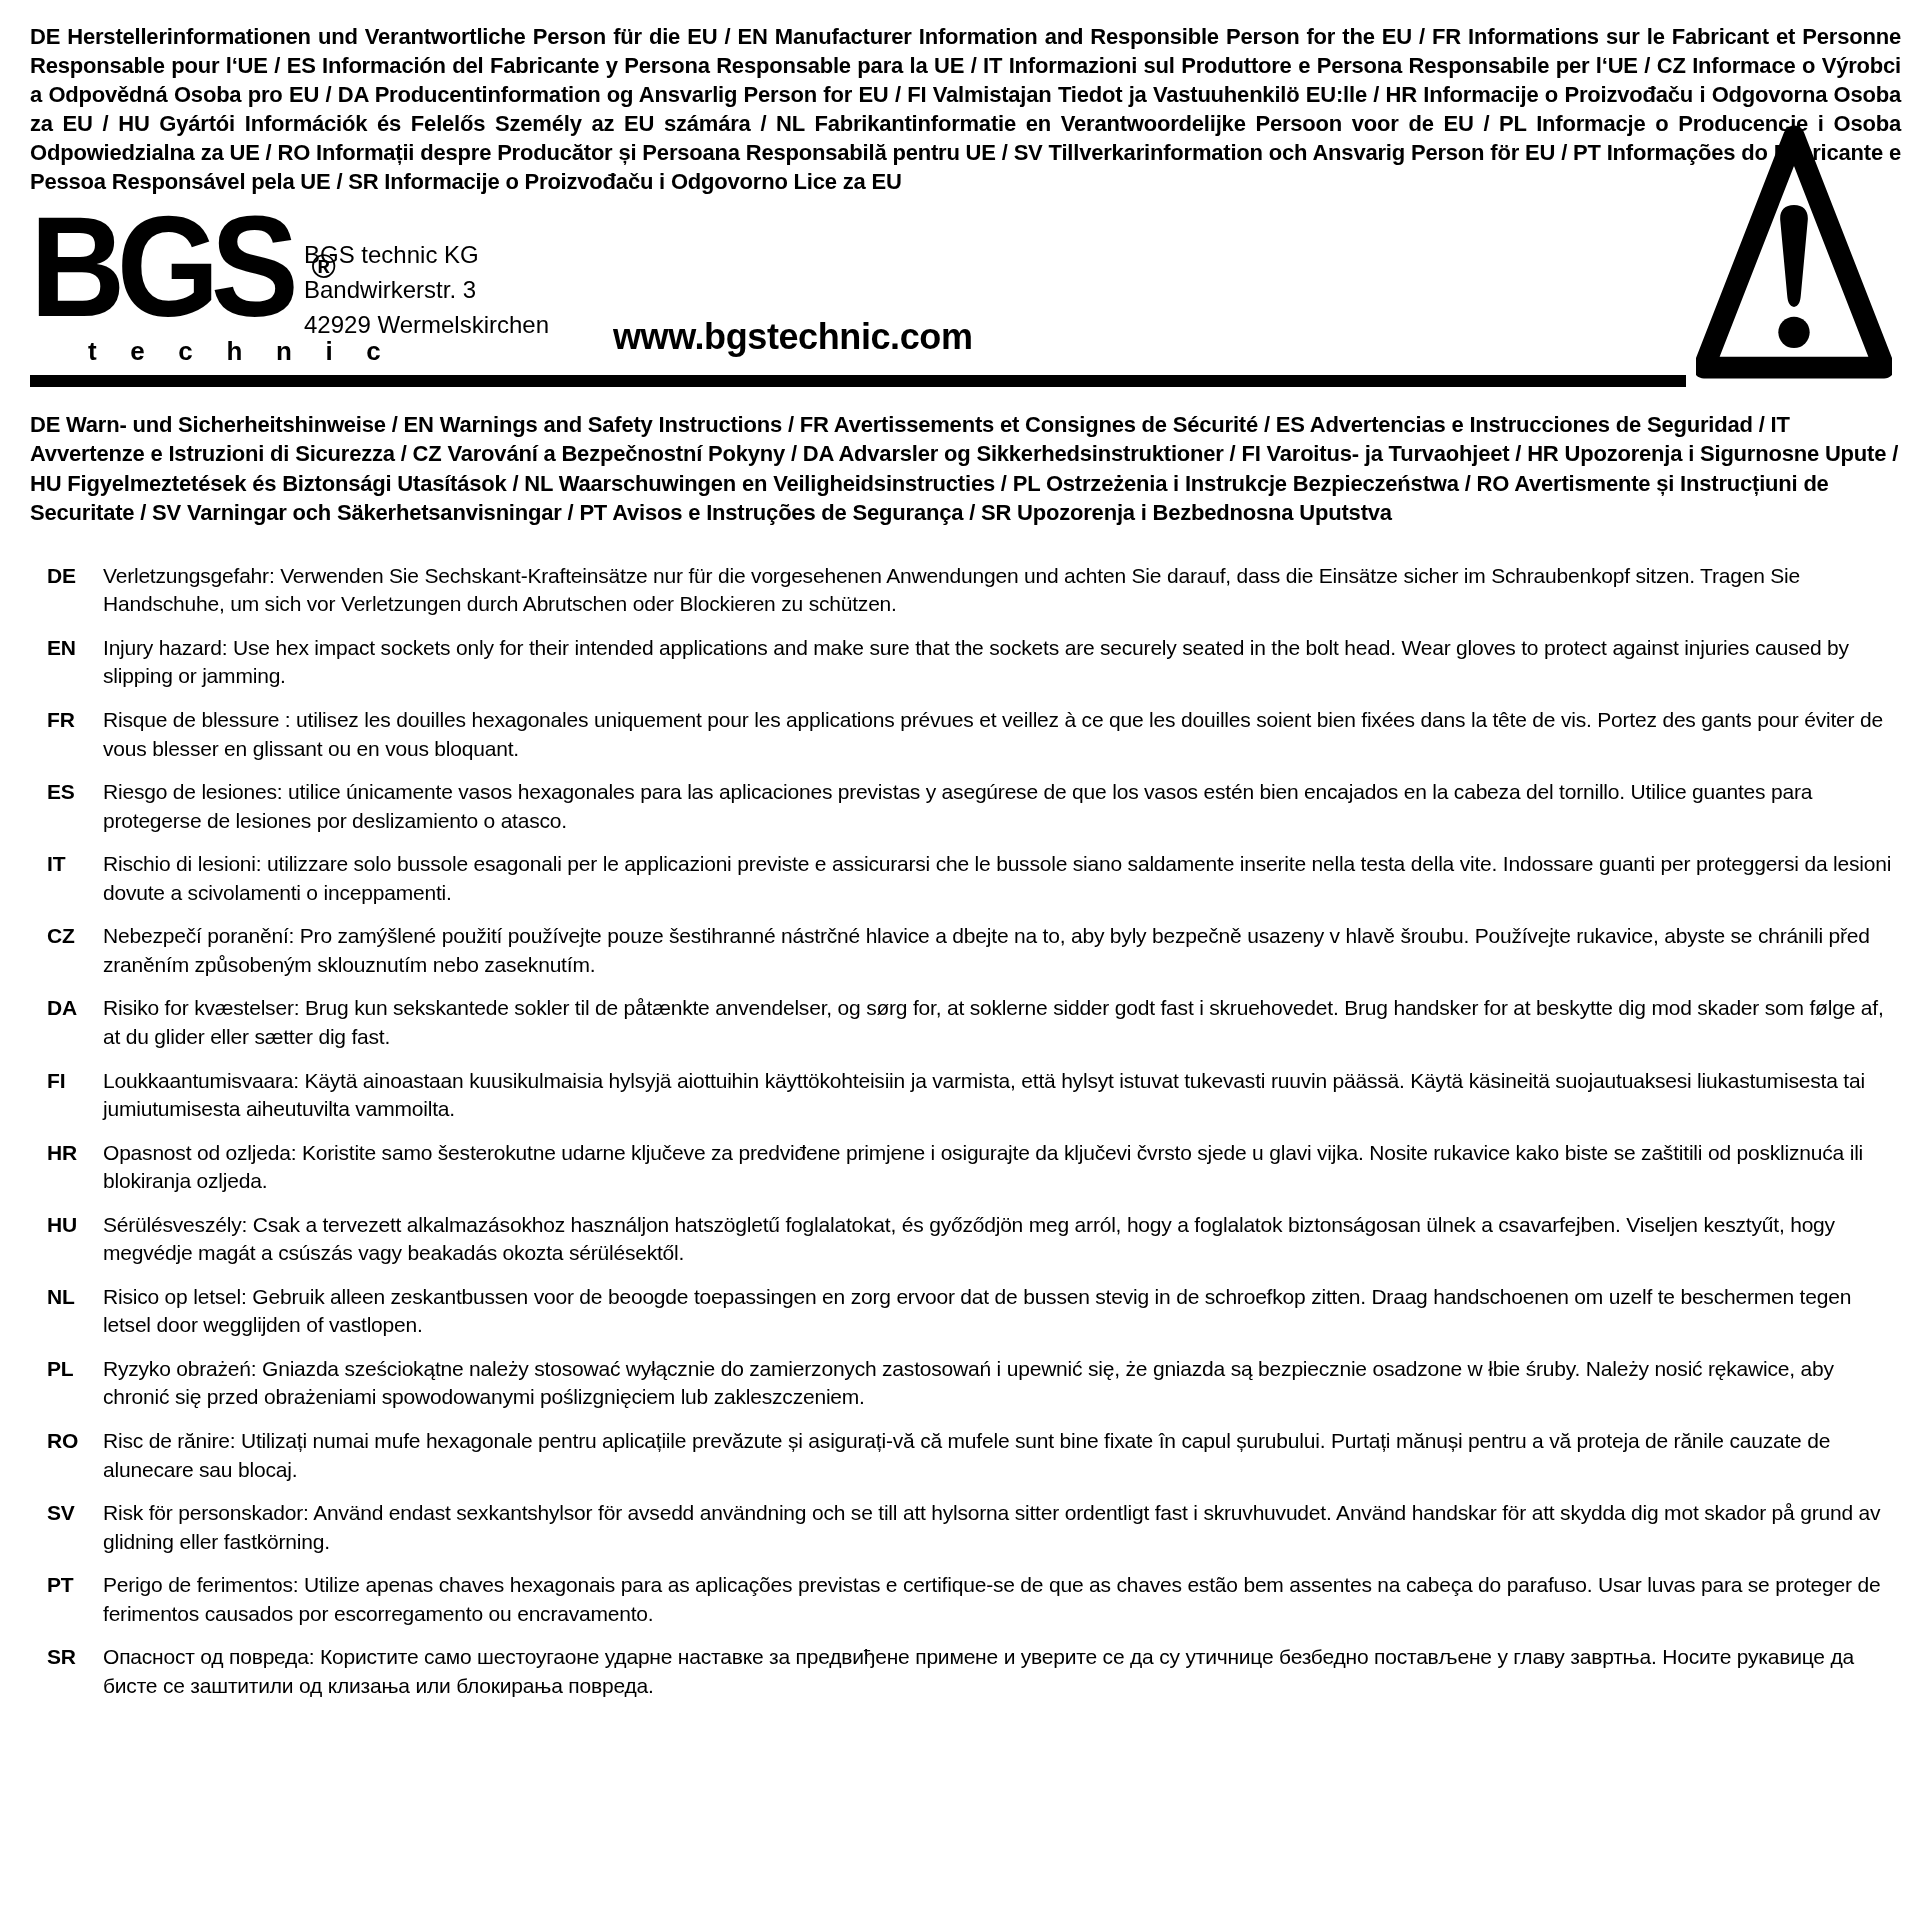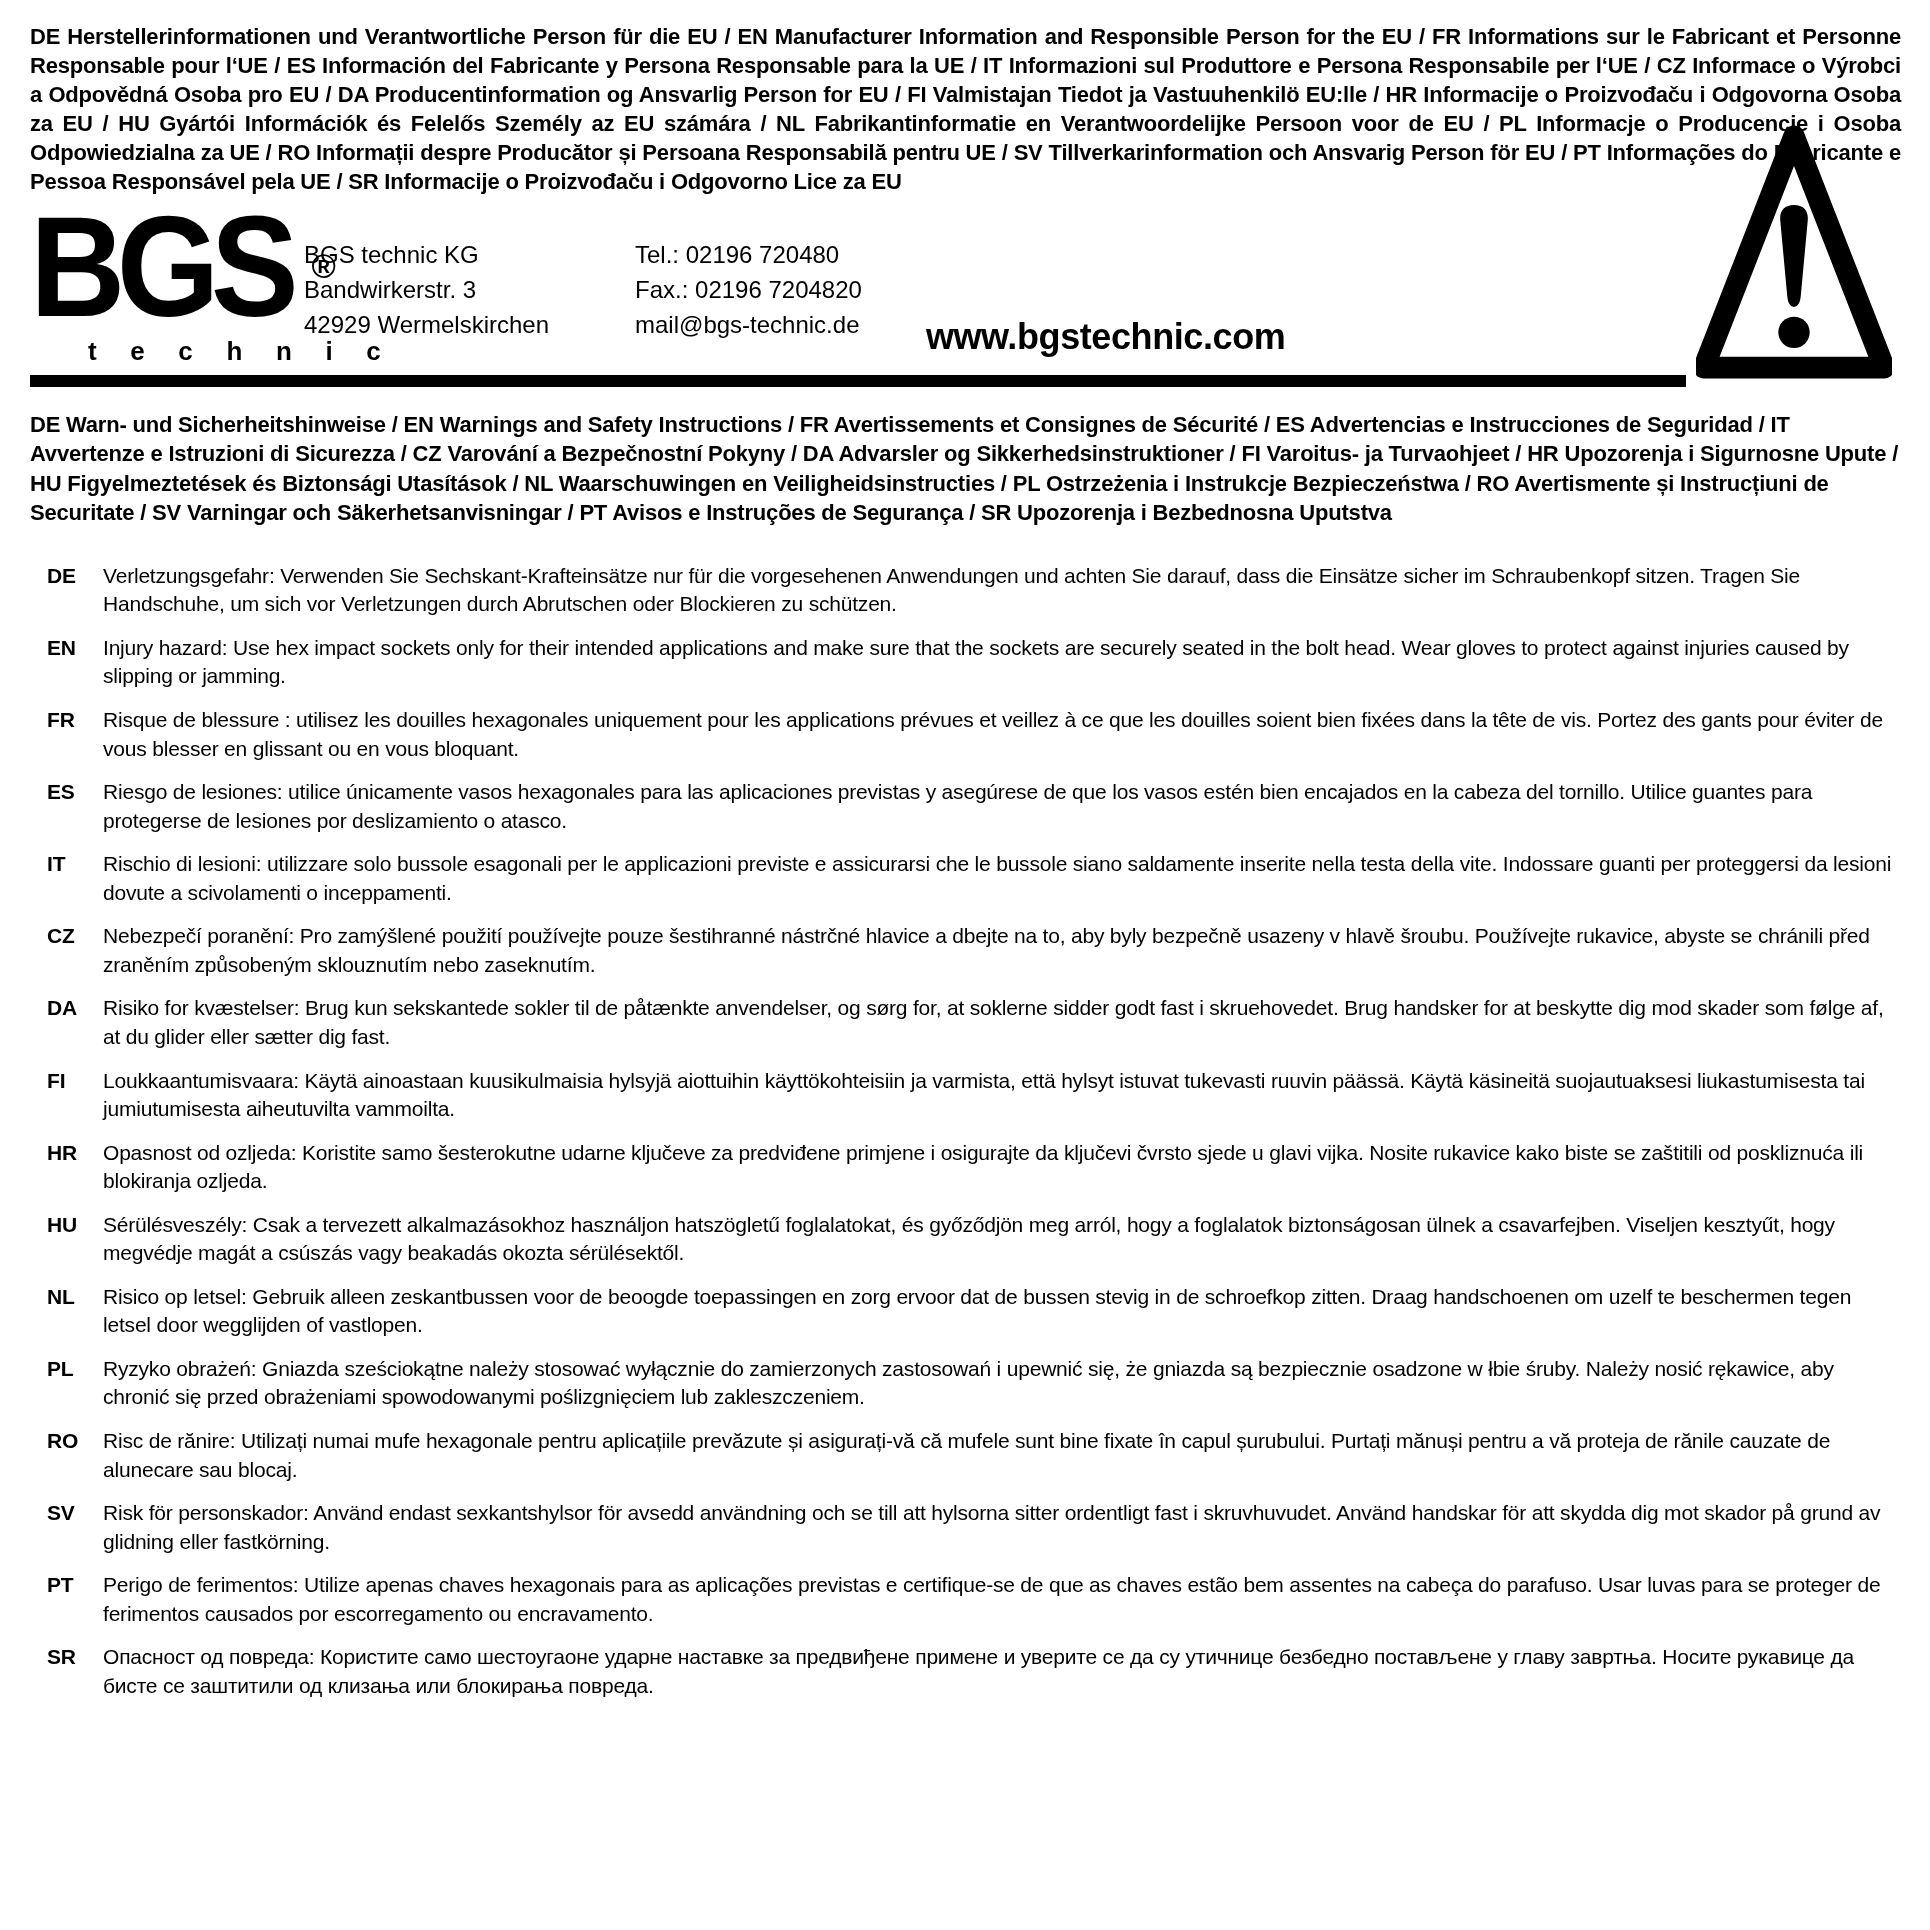--- a/index.html
+++ b/index.html
@@ -136,25 +136,20 @@
         </div>
         <div class="logo-technic">t e c h n i c</div>
       </div>
 
       <div class="addr-col">
         <div>BGS technic KG</div>
         <div>Bandwirkerstr. 3</div>
         <div>42929 Wermelskirchen</div>
       </div>
 
-      <div class="contact-col">
-        <div>Tel.: 02196 720480</div>
-        <div>Fax.: 02196 7204820</div>
-        <div>mail@bgs-technic.de</div>
-      </div>
 
       <div class="website">www.bgstechnic.com</div>
     </div>
 
     <div class="rule"></div>
 
     <svg class="warning-triangle" viewBox="0 0 100 132" xmlns="http://www.w3.org/2000/svg">
       <path d="M50 7 L96 125 L4 125 Z" fill="#ffffff" stroke="#000000" stroke-width="11" stroke-linejoin="round"></path>
       <path d="M50 42 C45 42 42.5 45 43 50 L46.5 88 C46.8 92 48 94 50 94 C52 94 53.2 92 53.5 88 L57 50 C57.5 45 55 42 50 42 Z" fill="#000000"></path>
       <circle cx="50" cy="107" r="8" fill="#000000"></circle>

